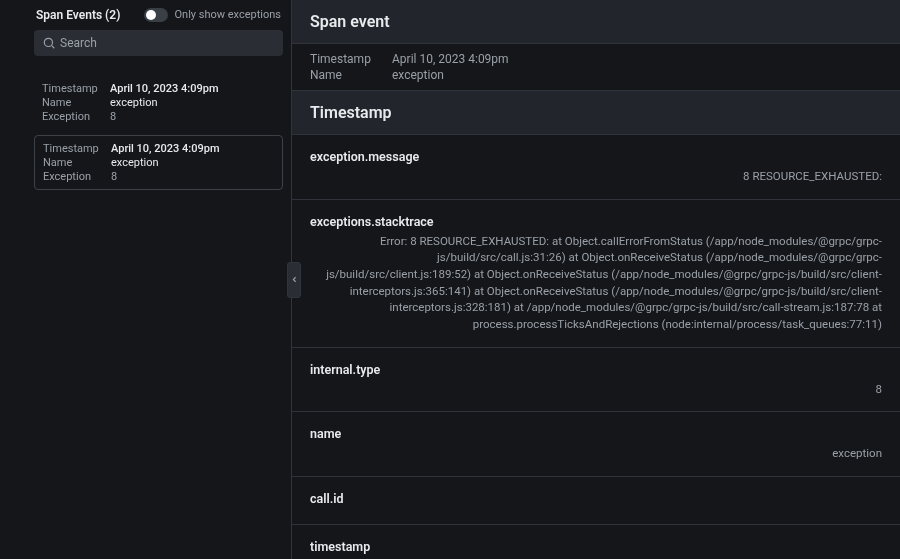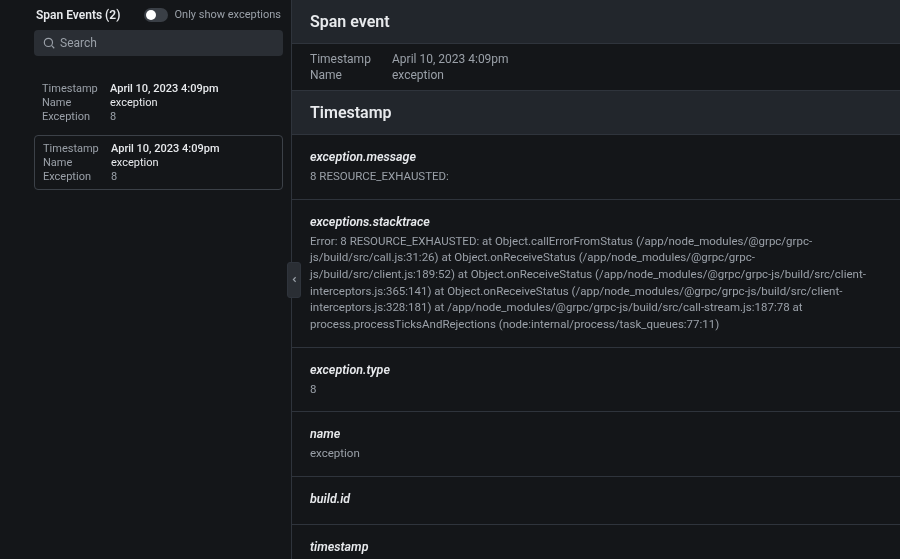--- a/index.html
+++ b/index.html
@@ -38,22 +38,22 @@
   
   .main{flex:1;overflow-y:auto;border-left:1px solid var(--border);}
   .sec-hdr{background:var(--panel-hdr);padding:12px 18px;font-size:16px;font-weight:600;border-top:1px solid var(--border);border-bottom:1px solid var(--border);}
   .sec-hdr:first-child{border-top:none;}
   .sec-body{padding:8px 18px;}
   .kv{display:grid;grid-template-columns:82px 1fr;row-gap:2px;font-size:12px;}
   .kv .k{color:var(--text-dim);}
   .kv .v{color:var(--text-dim);}
   .attr{padding:14px 18px;border-bottom:1px solid var(--border);}
   .attr:last-child{border-bottom:none;}
-  .attr-k{font-weight:600;font-size:12.5px;margin-bottom:4px;font-style:italic;}
-  .attr-v{font-size:11.5px;color:var(--text-dim);line-height:1.45;word-break:break-word;}
+  .attr-k{font-weight:600;font-size:12.5px;margin-bottom:4px;}
+  .attr-v{font-size:11.5px;color:var(--text-dim);line-height:1.45;word-break:break-word;text-align:right;}
   .main::-webkit-scrollbar{width:10px;background:transparent;}
   .main::-webkit-scrollbar-thumb{background:#2f343c;border-radius:5px;}
 </style>
 </head>
 <body>
 
 <div class="app">
 
   <aside class="sidebar">
     <div class="sb-head">
@@ -116,29 +116,29 @@
 
     <div class="attr">
       <div class="attr-k">exception.message</div>
       <div class="attr-v">8 RESOURCE_EXHAUSTED:</div>
     </div>
     <div class="attr">
       <div class="attr-k">exceptions.stacktrace</div>
       <div class="attr-v">Error: 8 RESOURCE_EXHAUSTED: at Object.callErrorFromStatus (/app/node_modules/@grpc/grpc-js/build/src/call.js:31:26) at Object.onReceiveStatus (/app/node_modules/@grpc/grpc-js/build/src/client.js:189:52) at Object.onReceiveStatus (/app/node_modules/@grpc/grpc-js/build/src/client-interceptors.js:365:141) at Object.onReceiveStatus (/app/node_modules/@grpc/grpc-js/build/src/client-interceptors.js:328:181) at /app/node_modules/@grpc/grpc-js/build/src/call-stream.js:187:78 at process.processTicksAndRejections (node:internal/process/task_queues:77:11)</div>
     </div>
     <div class="attr">
-      <div class="attr-k">exception.type</div>
+      <div class="attr-k">internal.type</div>
       <div class="attr-v">8</div>
     </div>
     <div class="attr">
       <div class="attr-k">name</div>
       <div class="attr-v">exception</div>
     </div>
     <div class="attr">
-      <div class="attr-k">build.id</div>
+      <div class="attr-k">call.id</div>
     </div>
     <div class="attr">
       <div class="attr-k">timestamp</div>
 
     </div>
 
   </main>
 
 </div>
 

